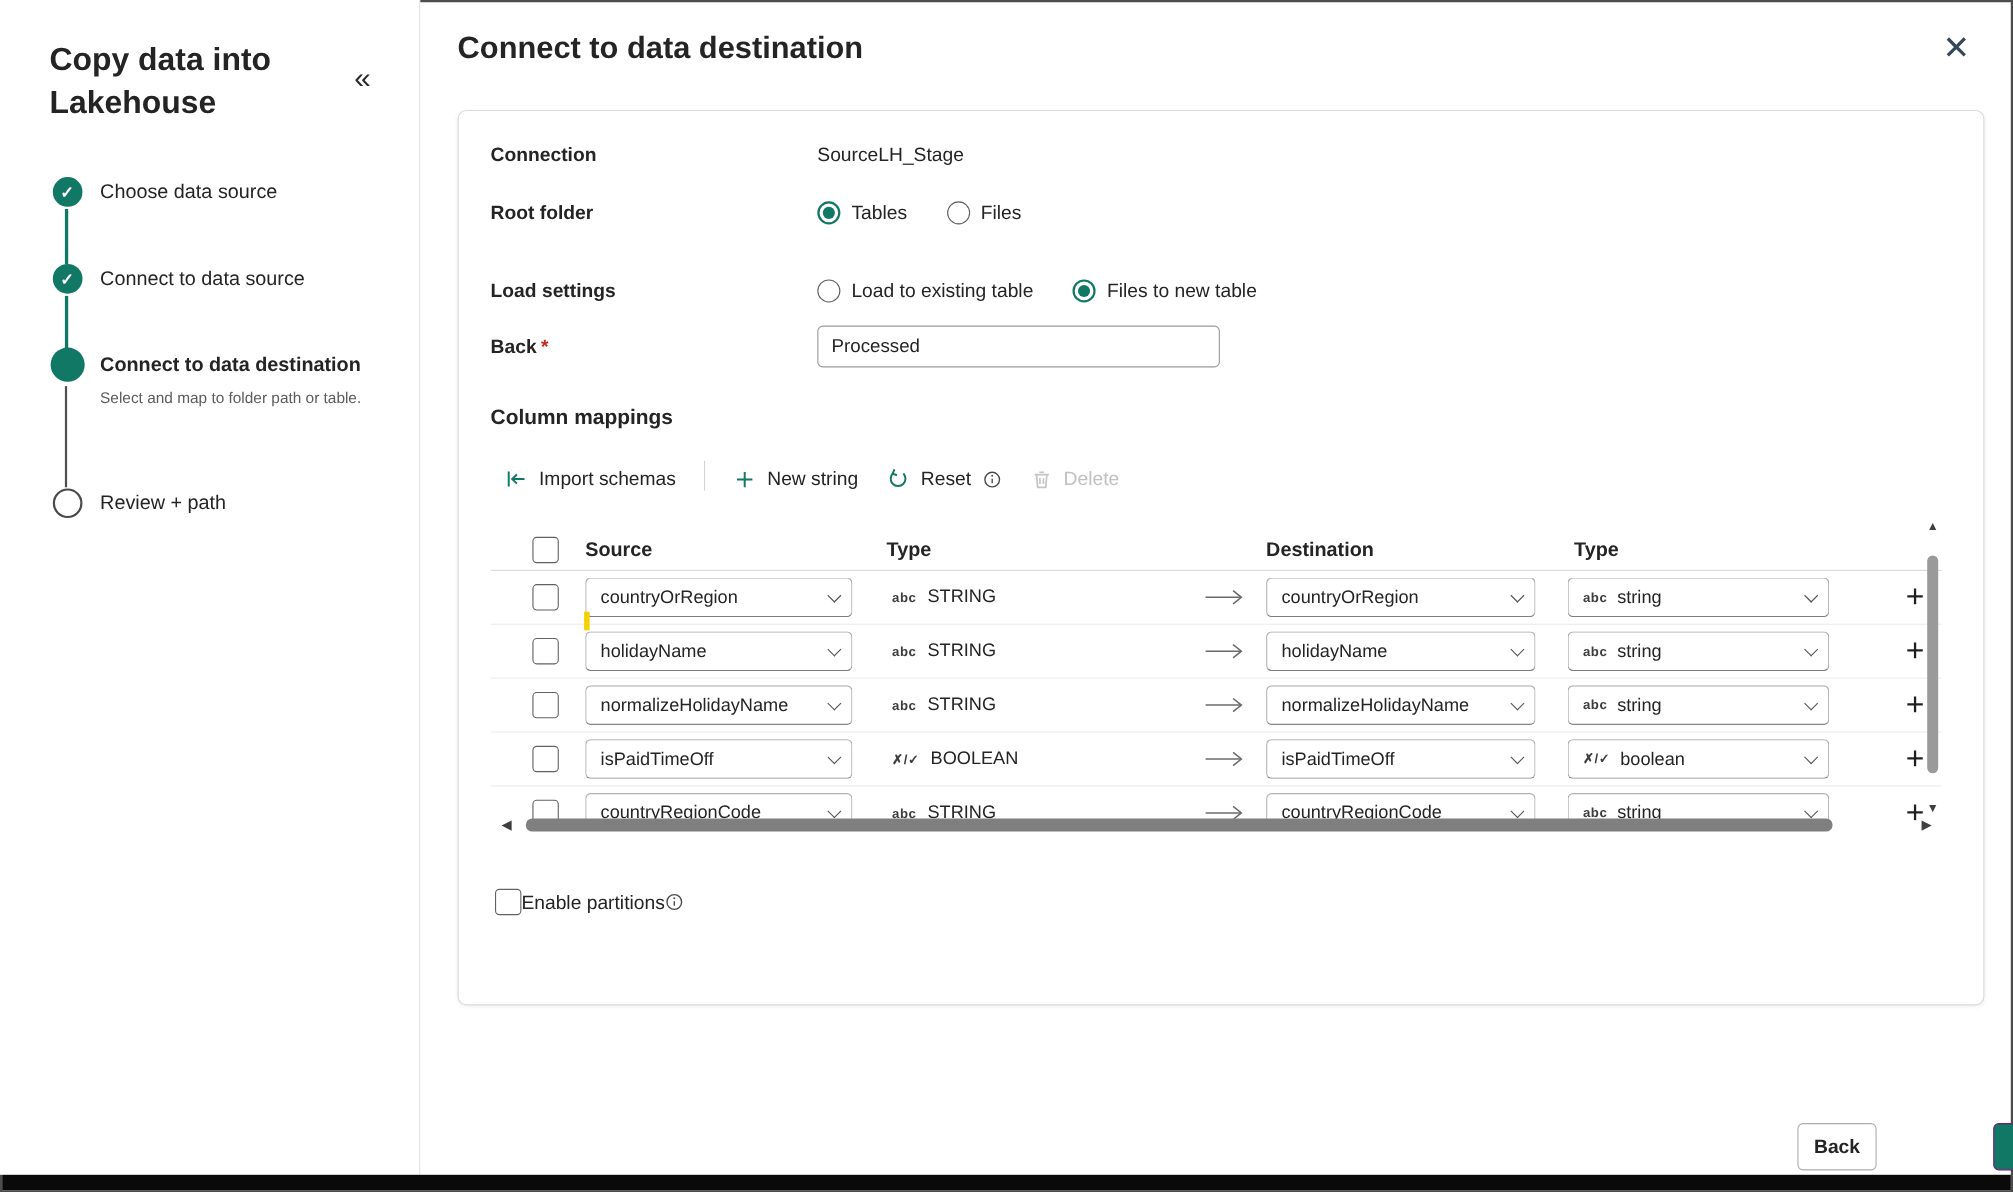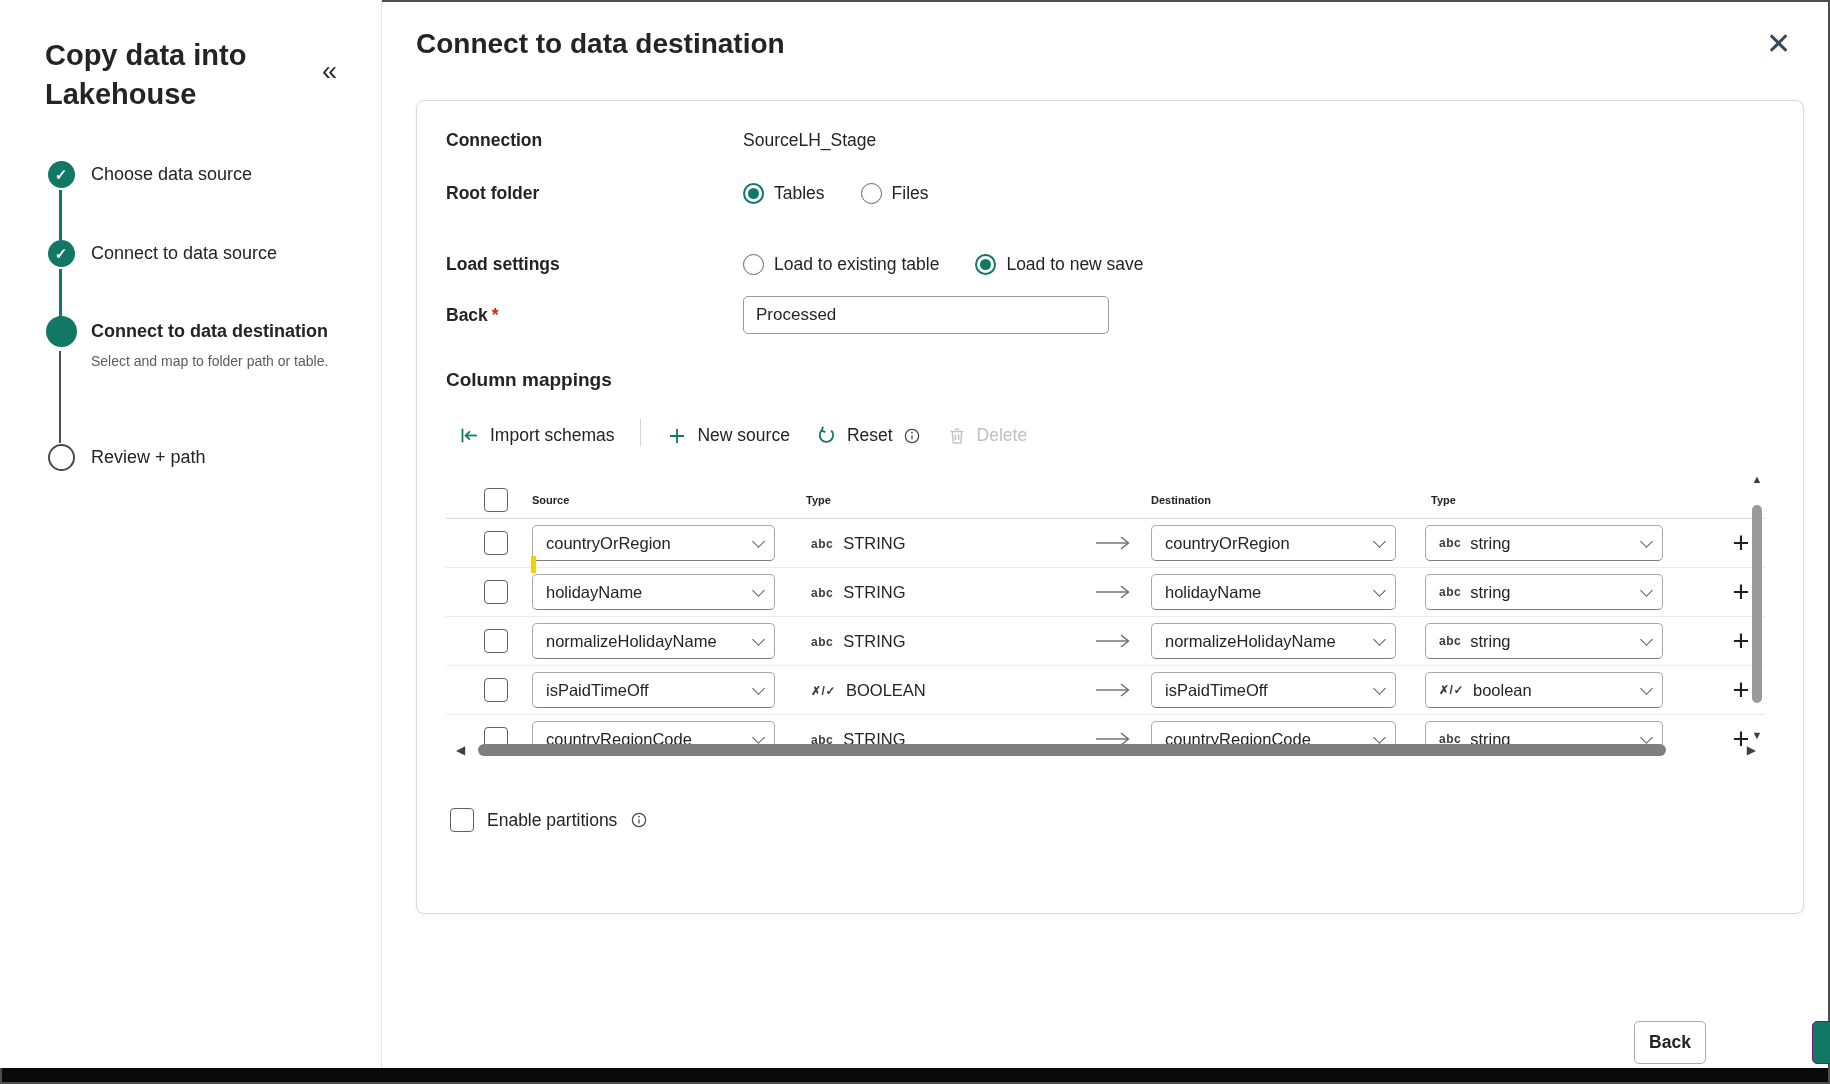--- a/index.html
+++ b/index.html
@@ -45,21 +45,21 @@
 
   .section-heading { position:absolute; left:29px; top:268px; font-size:19px; font-weight:700; }
 
   .toolbar { position:absolute; left:42px; top:309px; height:36px; display:flex; align-items:flex-end; gap:26px; }
   .tb-item { display:flex; align-items:center; gap:10px; font-size:17.5px; cursor:pointer; }
   .tb-item svg { flex:none; }
   .tb-item.disabled { color:#c0c0c0; cursor:default; }
   .tb-sep { width:1px; height:27px; background:#d4d4d4; }
 
   .map-header { position:absolute; left:29px; top:380px; width:1319px; height:38px; border-bottom:1px solid #d8d8d8; }
-  .map-header .hdr { position:absolute; top:50%; transform:translateY(-50%); font-size:11px; font-weight:700; }
+  .map-header .hdr { position:absolute; top:50%; transform:translateY(-50%); font-size:18px; font-weight:700; }
   .checkbox { width:24px; height:24px; border:1.5px solid #616161; border-radius:4px; background:#fff; cursor:pointer; flex:none; }
 
   .map-rows { position:absolute; left:29px; top:418px; width:1319px; height:227px; overflow:hidden; }
   .map-row { position:relative; height:49px; border-bottom:1px solid #ececec; }
   .map-row > * { position:absolute; top:50%; transform:translateY(-50%); }
   .row-cb { left:38px; }
   .dd { height:36px; background:#fff; border:1px solid #a9a9a9; border-bottom-color:#7c7c7c; border-radius:5px;
         display:flex; align-items:center; justify-content:space-between; padding:0 11px 0 13px; font-size:16.5px; cursor:pointer; }
   .dd-src { left:86px; width:243px; }
   .dd-dest { left:705px; width:245px; }
@@ -75,21 +75,21 @@
   
   .vscroll { position:absolute; left:1332px; top:372px; width:16px; height:268px; }
   .vscroll .arr { position:absolute; left:0; width:16px; text-align:center; font-size:11px; color:#3f3f3f; cursor:pointer; }
   .vscroll .thumb { position:absolute; left:3px; top:32px; width:10px; height:198px; background:#9a9a9a; border-radius:5px; cursor:pointer; }
   .hscroll { position:absolute; left:39px; top:641px; width:1300px; height:17px; }
   .hscroll .arr { position:absolute; top:1px; font-size:12px; color:#3f3f3f; cursor:pointer; }
   .hscroll .thumb { position:absolute; left:22px; top:2px; width:1188px; height:12px; background:#7f7f7f; border-radius:6px; cursor:pointer; }
 
   .cursor-artifact { position:absolute; left:114px; top:455px; width:5px; height:17px; background:#f4d100; }
 
-  .partitions-row { position:absolute; left:33px; top:707px; display:flex; align-items:center; gap:13px; font-size:17.5px; }
+  .partitions-row { position:absolute; left:33px; top:707px; display:flex; align-items:center; gap:0; font-size:17.5px; }
 
   
   .btn { position:absolute; top:1021px; height:43px; border-radius:5px; font-size:17.5px; font-weight:600;
          display:flex; align-items:center; justify-content:center; cursor:pointer; font-family:"Liberation Sans", sans-serif; }
   .btn-back { left:1634px; width:72px; background:#fff; border:1px solid #ababab; color:#242424; }
   .btn-next { left:1812px; width:79px; background:#117865; border:1px solid #701a75; color:#fef9c3; }
 
   .bottom-strip { position:absolute; left:2px; right:2px; top:1068px; height:14px; background:#0a0a0a; }
 </style>
 </head>
@@ -162,21 +162,21 @@
 
     <div class="form-row" style="top:147px;height:32px">
       <span class="form-label">Load settings</span>
       <div class="radio-group">
         <label class="radio">
           <span class="radio-circle"></span>
           <span>Load to existing table</span>
         </label>
         <label class="radio selected">
           <span class="radio-circle"></span>
-          <span>Load to new save</span>
+          <span>Files to new table</span>
         </label>
       </div>
     </div>
 
     <div class="form-row" style="top:195px;height:38px">
       <span class="form-label">
         <span>Back</span>
         <span class="req">*</span>
       </span>
       <input class="text-input" type="text" value="Processed" style="">
@@ -191,21 +191,21 @@
             <path d="M17 10 H6.6"></path>
             <path d="M10.4 6 L6.3 10 l4.1 4"></path>
         </svg>
         <span>Import schemas</span>
       </div>
       <div class="tb-sep"></div>
       <div class="tb-item">
         <svg width="20" height="20" viewBox="0 0 20 20" fill="none" stroke="#117865" stroke-width="1.8">
           <path d="M10 3 v14 M3 10 h14"></path>
         </svg>
-        <span>New source</span>
+        <span>New string</span>
       </div>
       <div class="tb-item">
         <svg width="21" height="21" viewBox="0 0 20 20" fill="none" stroke="#117865" stroke-width="1.7">
           <path d="M5.6 5 A6.4 6.4 0 1 0 14.5 5.2"></path>
             <path d="M6.8 1.7 L5.3 5.4 l3.7 1.3"></path>
         </svg>
         <span>Reset</span>
         <svg width="18" height="18" viewBox="0 0 20 20" fill="none" stroke="#4a4a4a" stroke-width="1.4">
           <circle cx="10" cy="10" r="7.4"></circle>
             <path d="M10 9.2 v4.6"></path>

